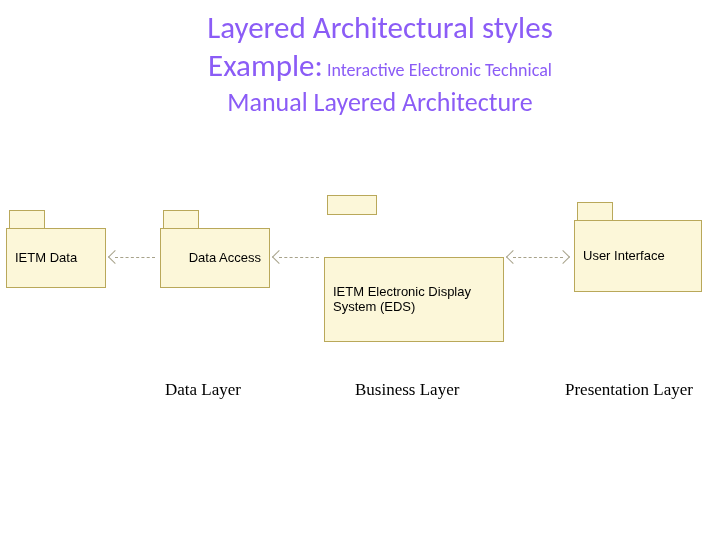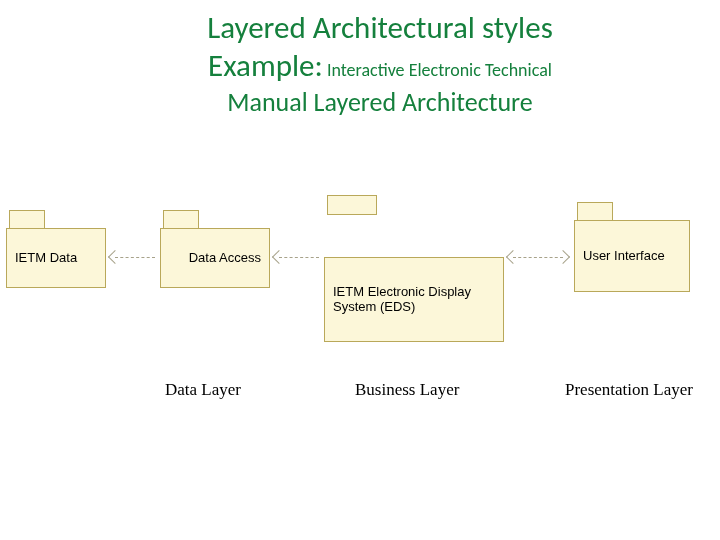--- a/index.html
+++ b/index.html
@@ -7,21 +7,21 @@
     width: 720px;
     height: 540px;
     background: #fff;
     font-family: Calibri, Arial, sans-serif;
     position: relative;
     overflow: hidden;
   }
   .title-block {
     text-align: center;
     padding-top: 8px;
-    color: #15803d;
+    color: #8b5cf6;
     padding-left: 40px;
   }
   .title-line1 { font-size: 31px; font-weight: 400; }
   .title-line2 { font-size: 31px; font-weight: 400; }
   .title-line2 .sub { font-size: 18px; }
   .title-line3 { font-size: 26px; font-weight: 400; margin-top: 2px; }
 
   .diagram {
     position: absolute;
     top: 190px;
@@ -129,21 +129,21 @@
       <span>IETM Electronic Display System (EDS)</span>
     </div>
   </div>
 
   <span class="arrow-open-left" style="left:508px; top:62px;"></span>
   <div class="arrow-dashed" style="left:513px; top:67px; width:50px;"></div>
   <span class="arrow-open-right" style="left:558px; top:62px;"></span>
 
   <div class="folder" style="left:574px; top:12px;">
     <div class="tab"></div>
-    <div class="body" style="width:116px; height:72px;">
+    <div class="body" style="width:128px; height:72px;">
       <span>User Interface</span>
     </div>
   </div>
 
 </div>
 
 <div class="layer-labels">
   <div class="layer-label" style="left:165px; top:0;">Data Layer</div>
   <div class="layer-label" style="left:355px; top:0;">Business Layer</div>
   <div class="layer-label" style="left:565px; top:0; width:130px;">

